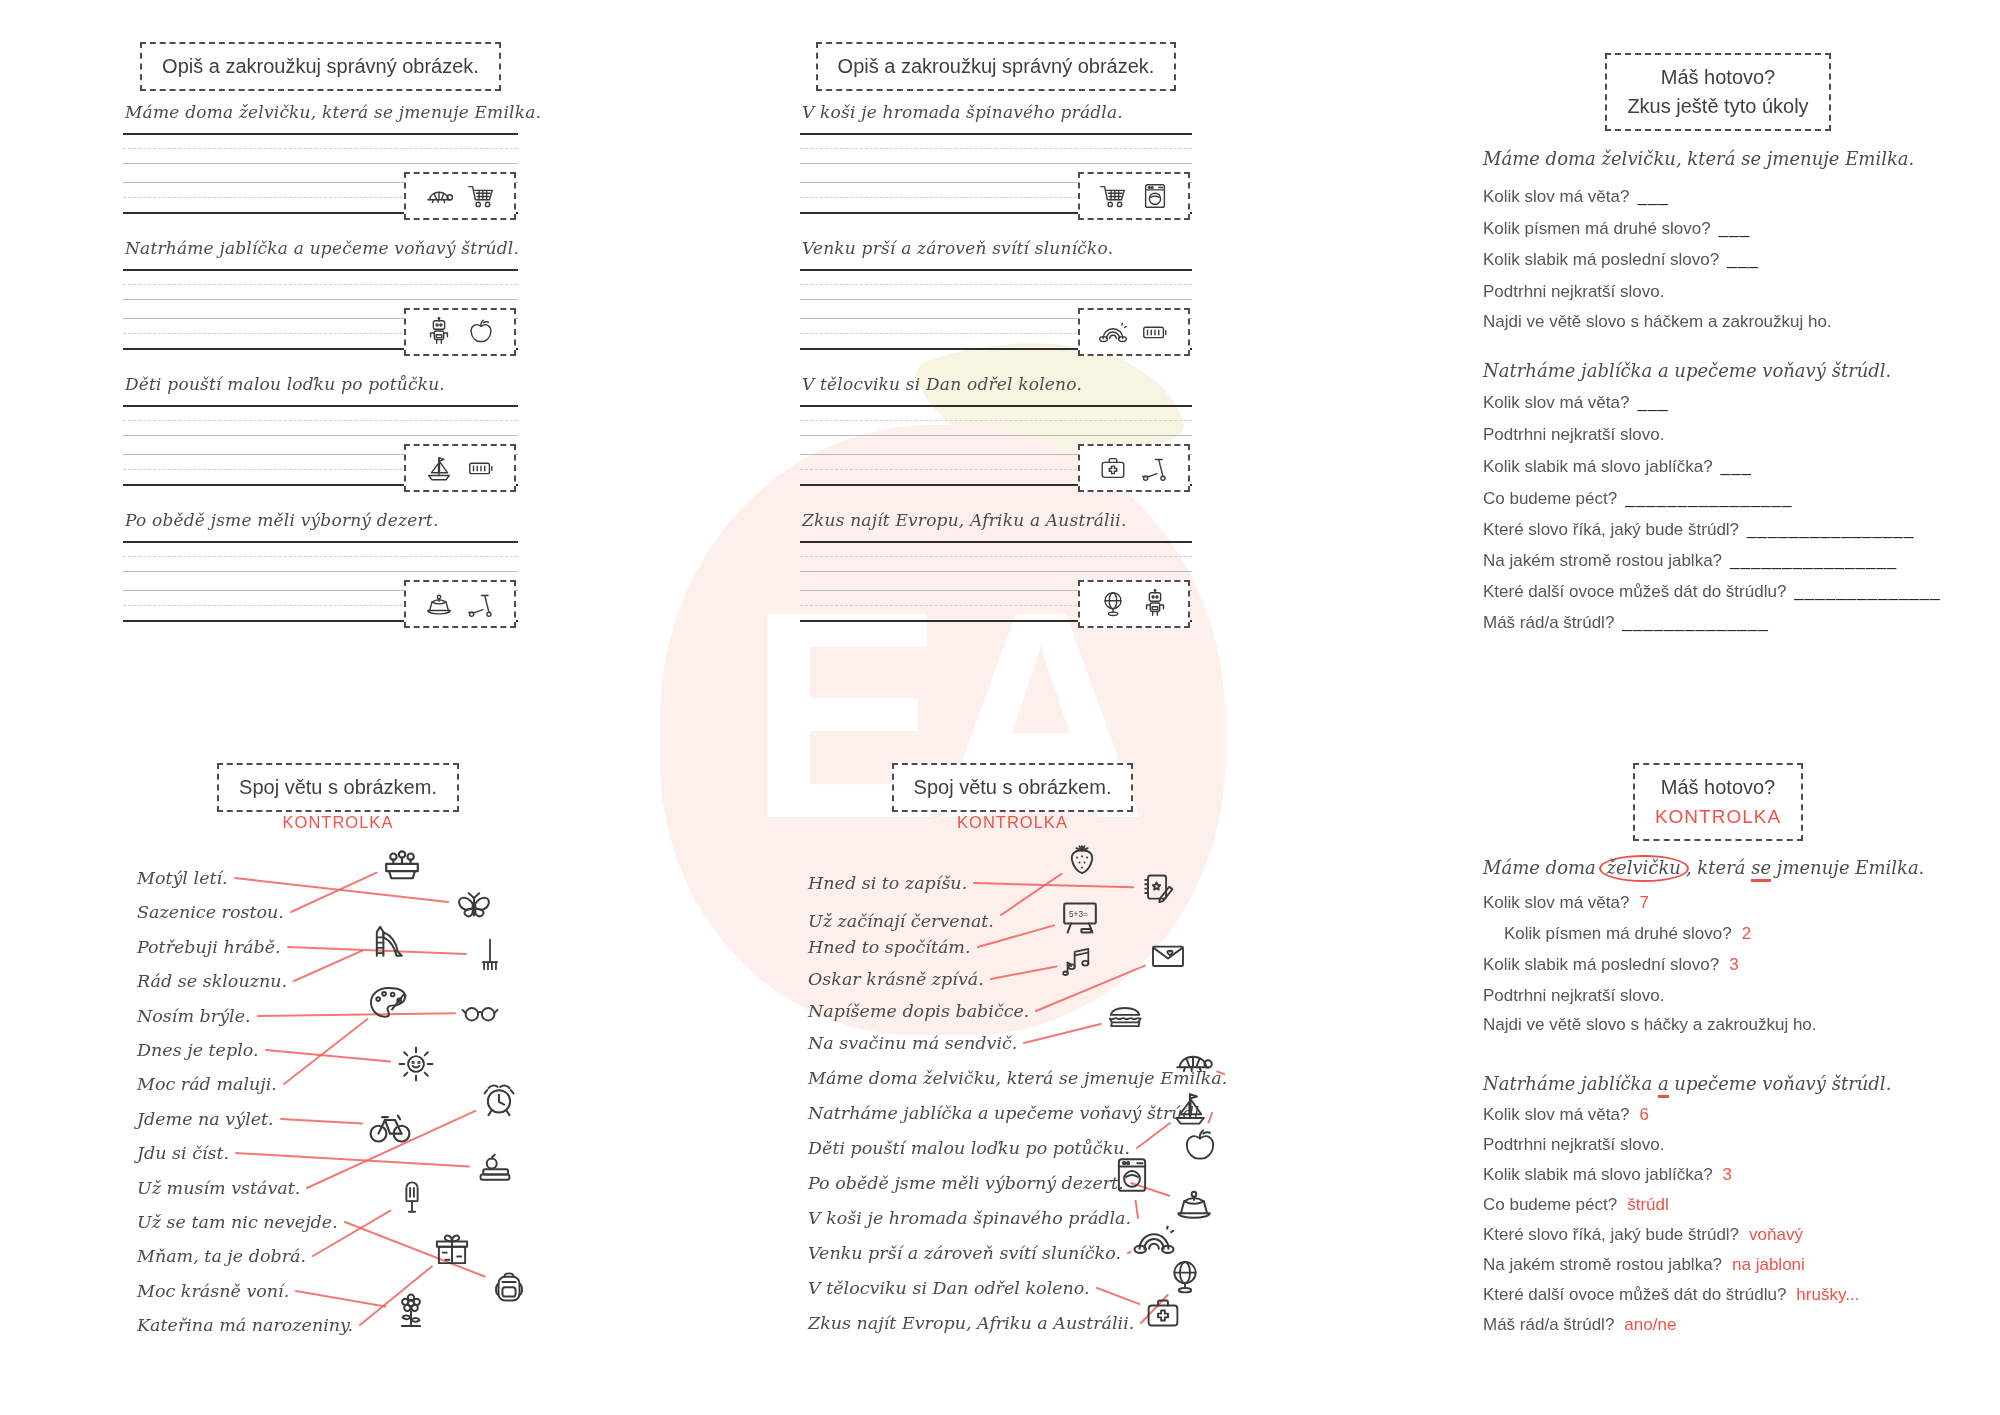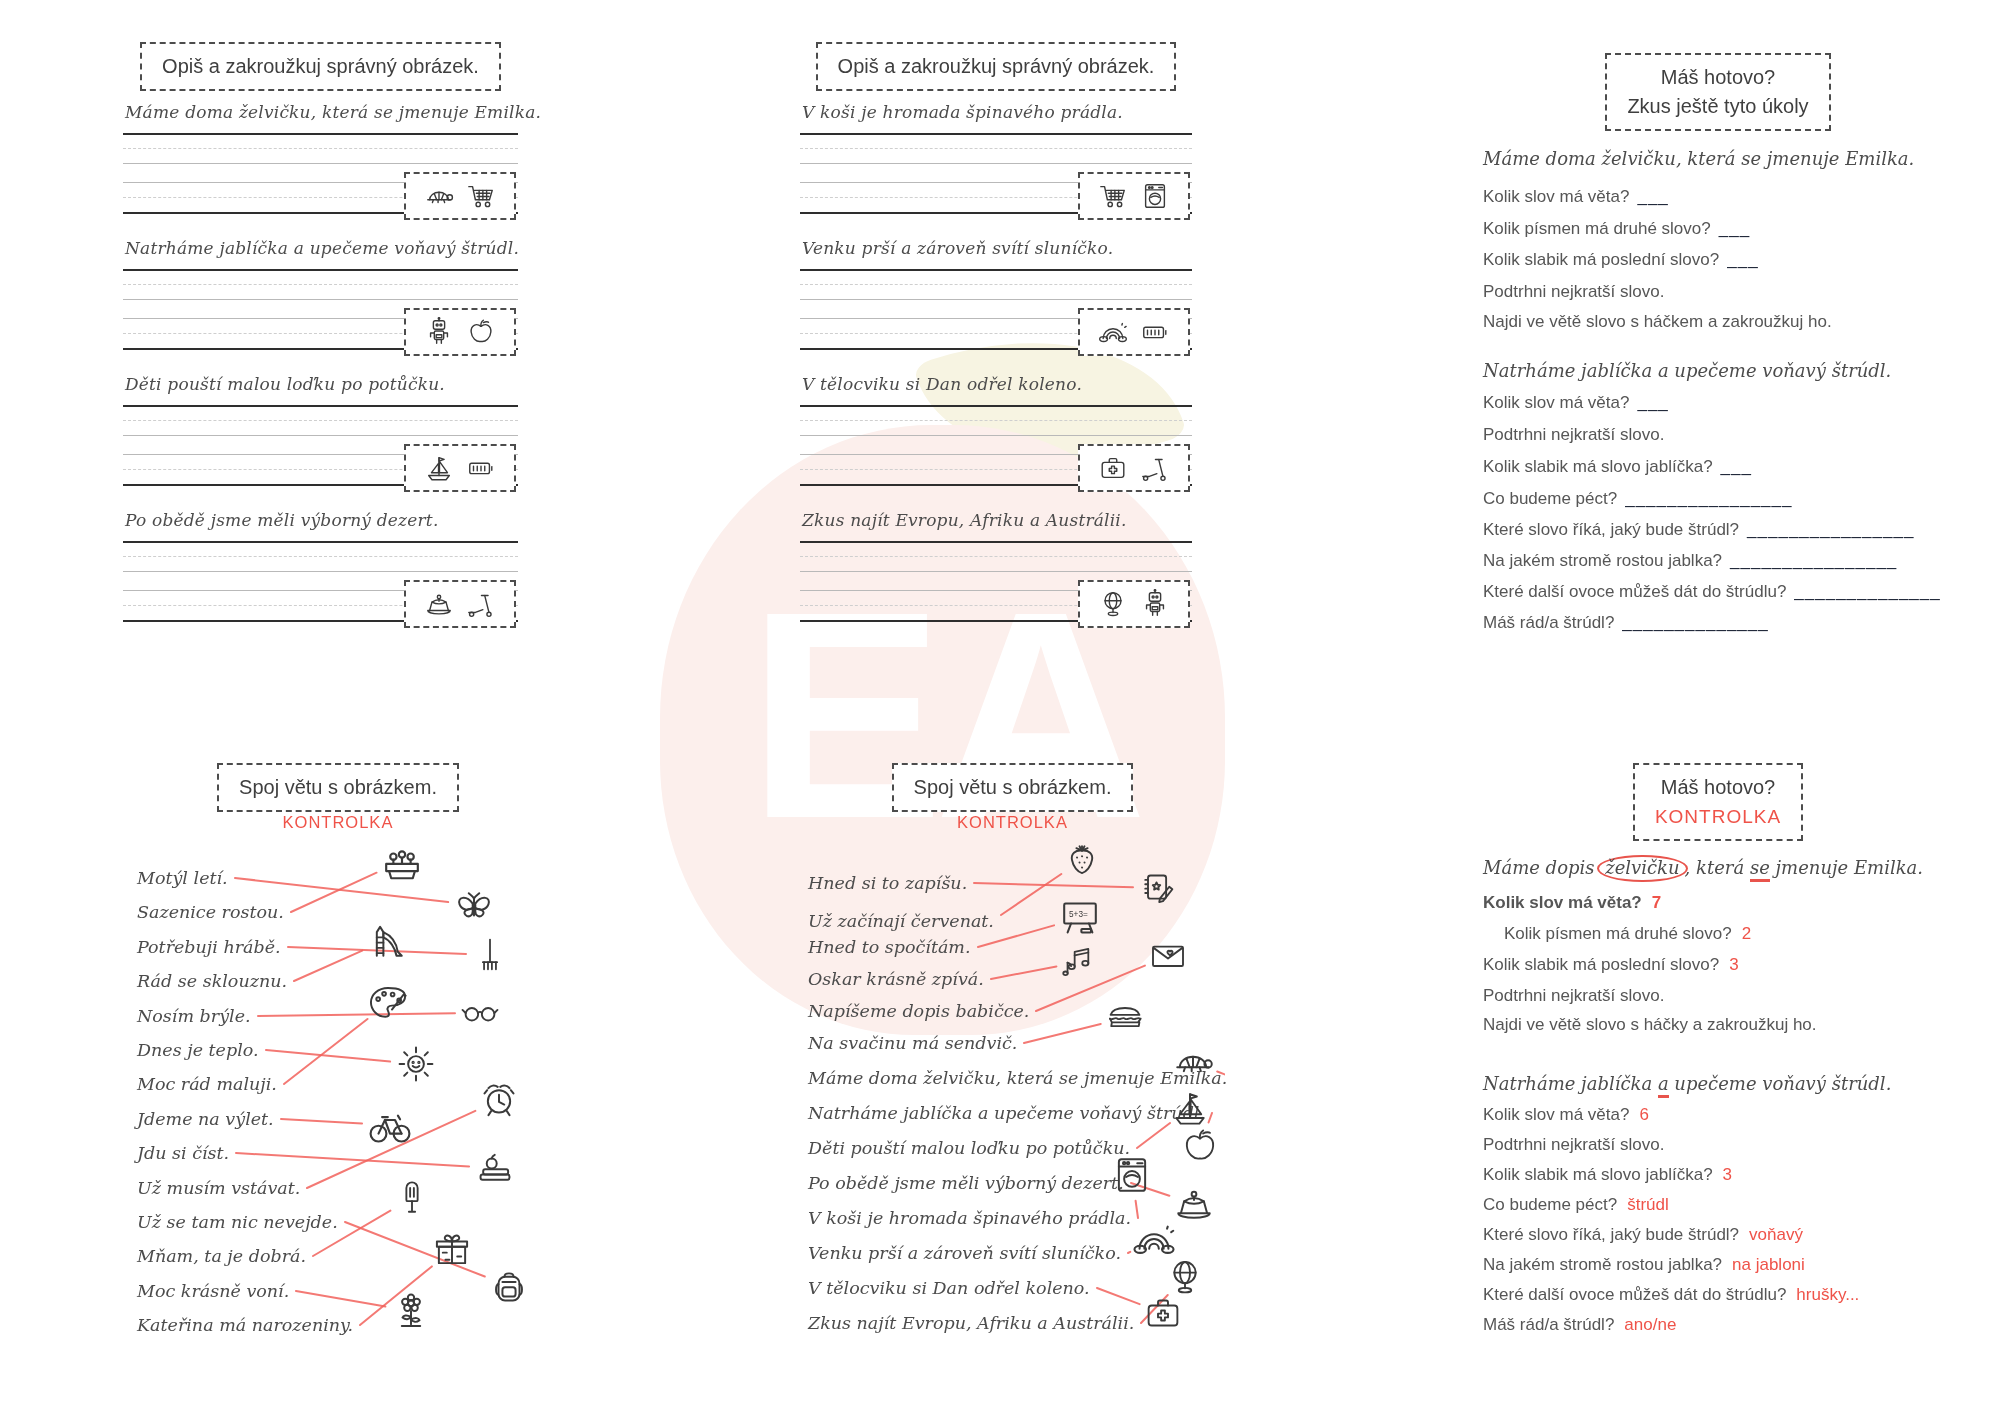--- a/index.html
+++ b/index.html
@@ -546,22 +546,22 @@
         <rect x="4.5" y="10" width="23" height="16" rx="2.5"></rect>
         <path d="M12 10V7.5A1.5 1.5 0 0 1 13.5 6h5A1.5 1.5 0 0 1 20 7.5V10"></path>
         <path d="M14.5 14h3v2.5H20v3h-2.5V22h-3v-2.5H12v-3h2.5z"></path>
       </svg></span>
   </div>
 
 <div class="section" id="tasks-bottom" style="left:1483px;top:763px;width:470px;height:620px">
   <div class="dash-wrap" style="top:0">
     <span class="dash-box"><span>Máš hotovo?</span><br><span class="badge-inbox">KONTROLKA</span></span>
   </div>
-<div class="cursive tasks-cursive" style="top: 94px;"><span>Máme dopis </span><span class="mark-circle">želvičku</span><span>, která </span><span class="mark-underline">se</span><span> jmenuje Emilka.</span></div>
-    <div class="q-row" style="top: 130px; font-weight: bold;"><span class="q-label">Kolik slov má věta?</span><span class="ans">7</span></div>
+<div class="cursive tasks-cursive" style="top: 94px;"><span>Máme doma </span><span class="mark-circle">želvičku</span><span>, která </span><span class="mark-underline">se</span><span> jmenuje Emilka.</span></div>
+    <div class="q-row" style="top: 130px;"><span class="q-label">Kolik slov má věta?</span><span class="ans">7</span></div>
     <div class="q-row" style="top: 161px; margin-left: 21px;"><span class="q-label">Kolik písmen má druhé slovo?</span><span class="ans">2</span></div>
     <div class="q-row" style="top: 192px;"><span class="q-label">Kolik slabik má poslední slovo?</span><span class="ans">3</span></div>
     <div class="q-row" style="top: 223px;"><span class="q-label">Podtrhni nejkratší slovo.</span></div>
     <div class="q-row" style="top: 252px;"><span class="q-label">Najdi ve větě slovo s háčky a zakroužkuj ho.</span></div>
     <div class="cursive tasks-cursive" style="top: 310px;"><span>Natrháme jablíčka </span><span class="mark-underline">a</span><span> upečeme voňavý štrúdl.</span></div>
     <div class="q-row" style="top: 342px;"><span class="q-label">Kolik slov má věta?</span><span class="ans">6</span></div>
     <div class="q-row" style="top: 372px;"><span class="q-label">Podtrhni nejkratší slovo.</span></div>
     <div class="q-row" style="top: 402px;"><span class="q-label">Kolik slabik má slovo jablíčka?</span><span class="ans">3</span></div>
     <div class="q-row" style="top: 432px;"><span class="q-label">Co budeme péct?</span><span class="ans">štrúdl</span></div>
     <div class="q-row" style="top: 462px;"><span class="q-label">Které slovo říká, jaký bude štrúdl?</span><span class="ans">voňavý</span></div>

